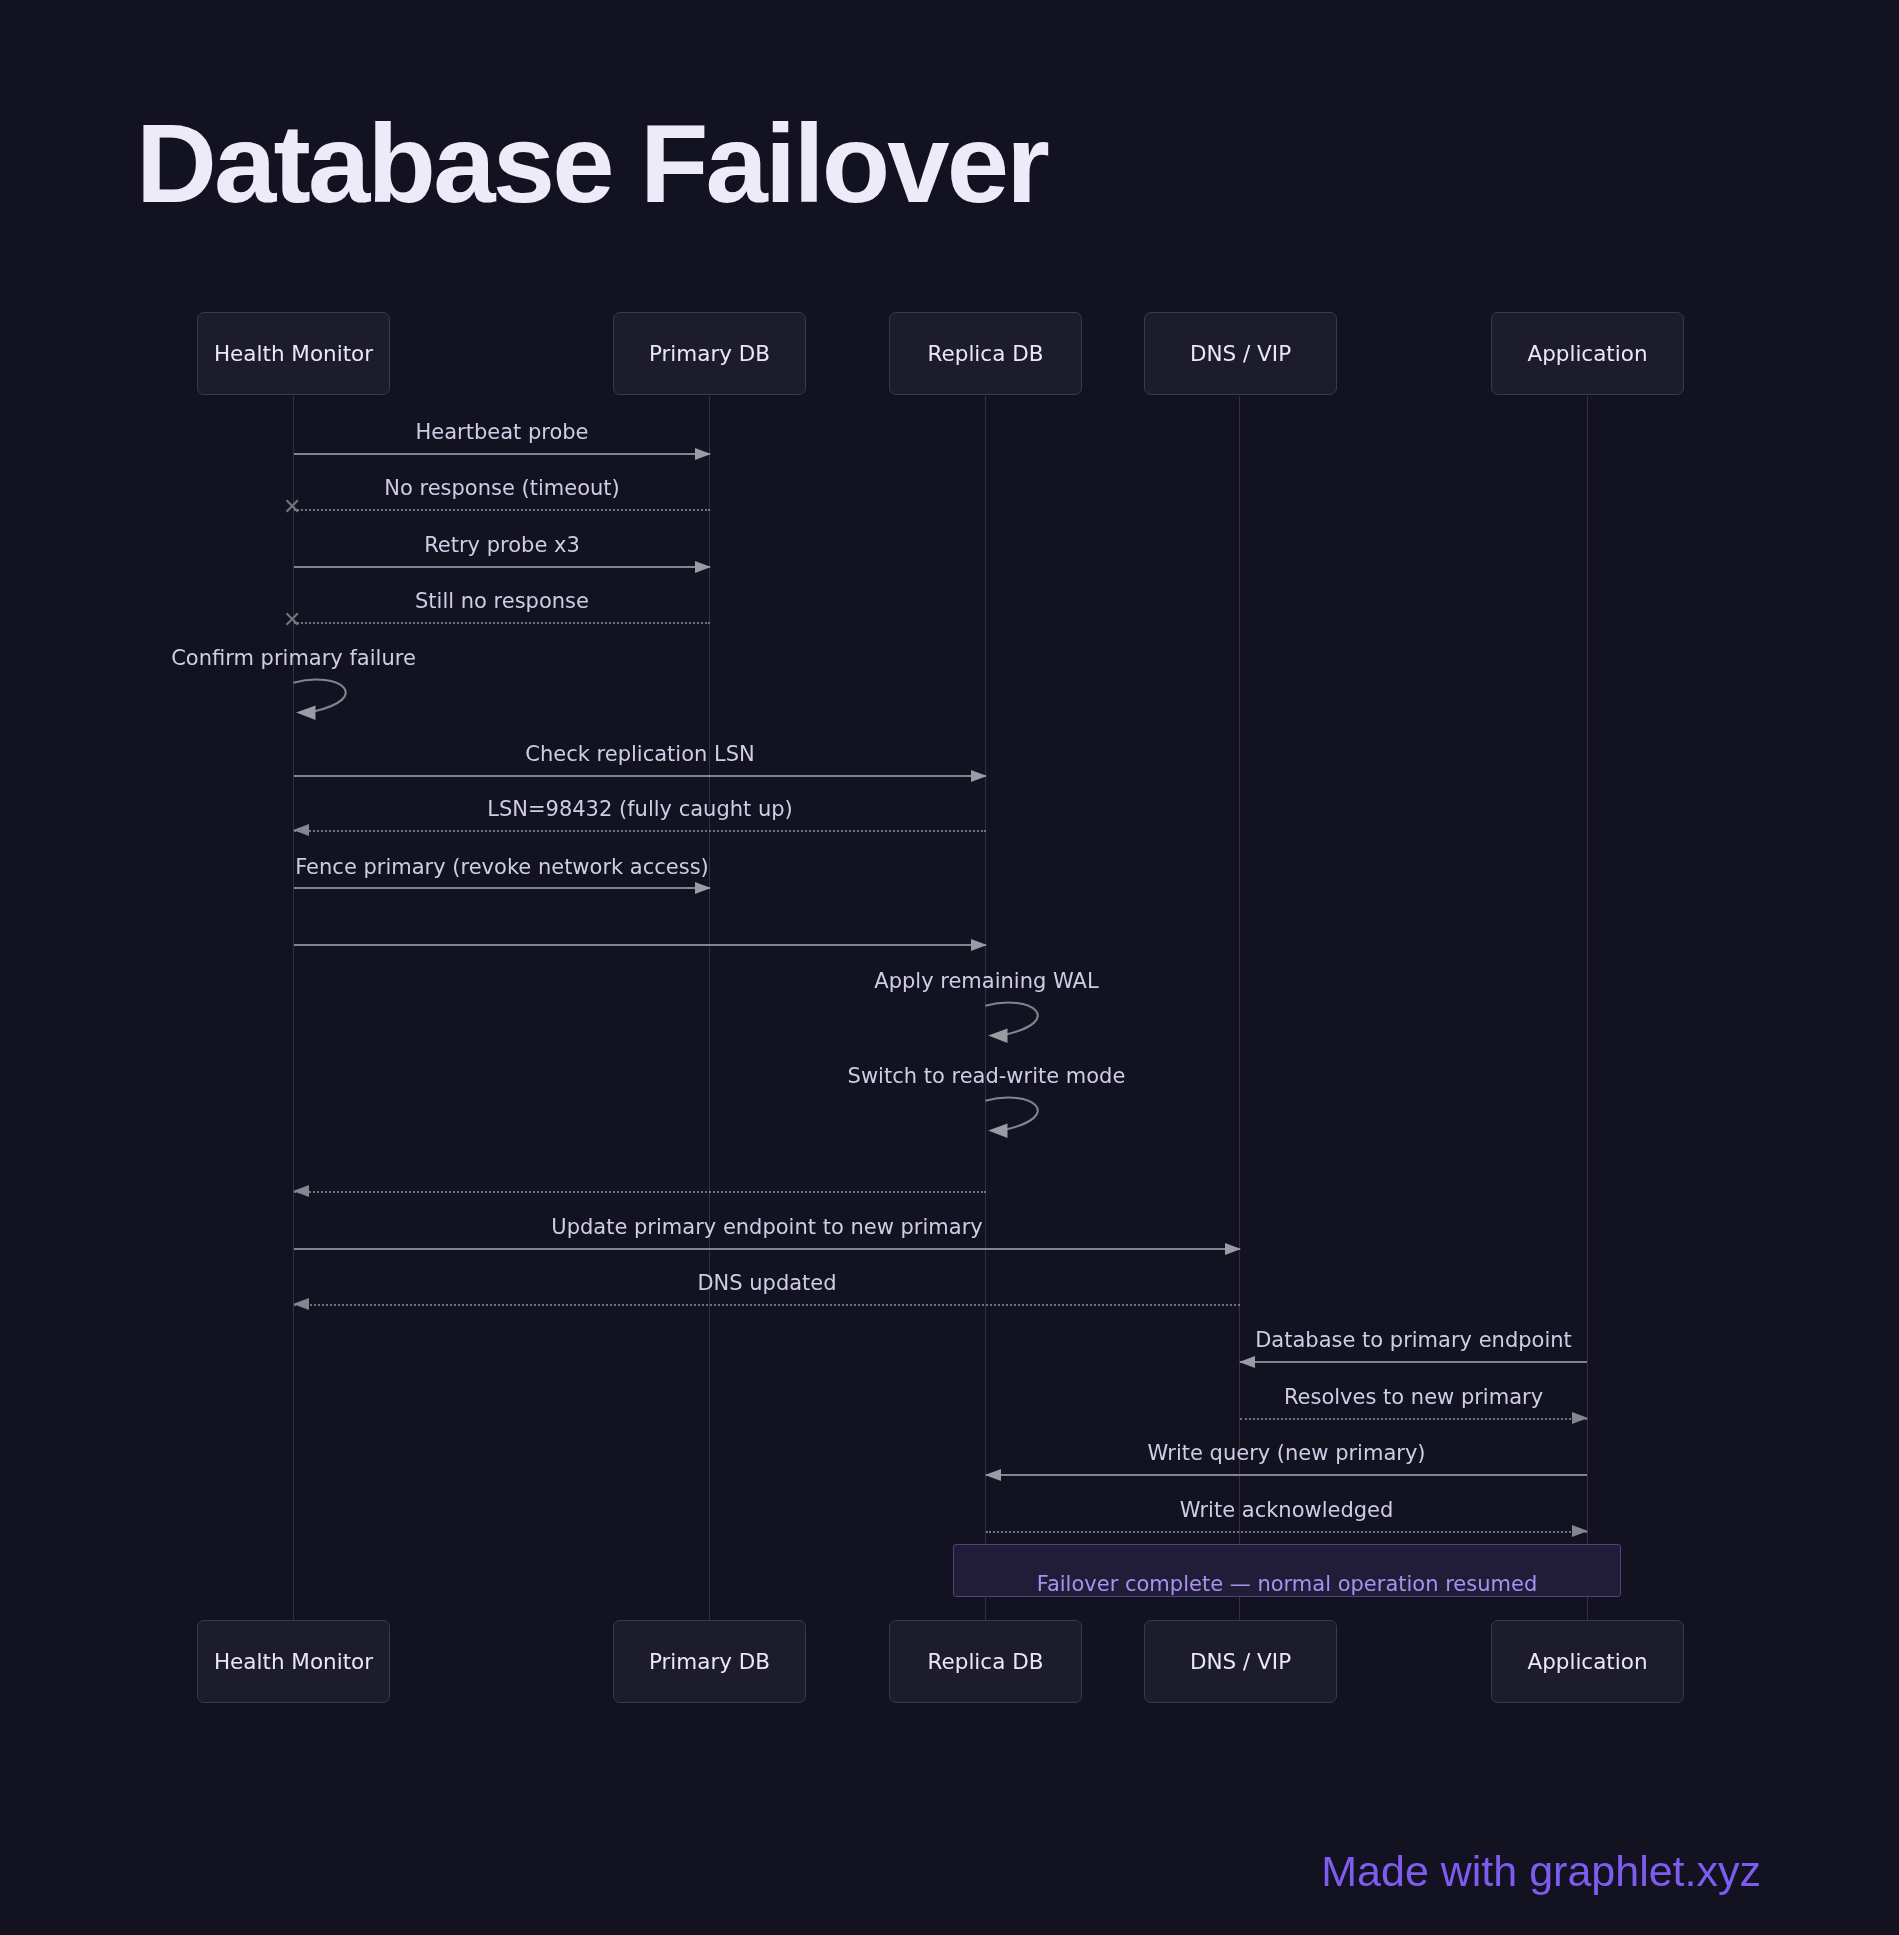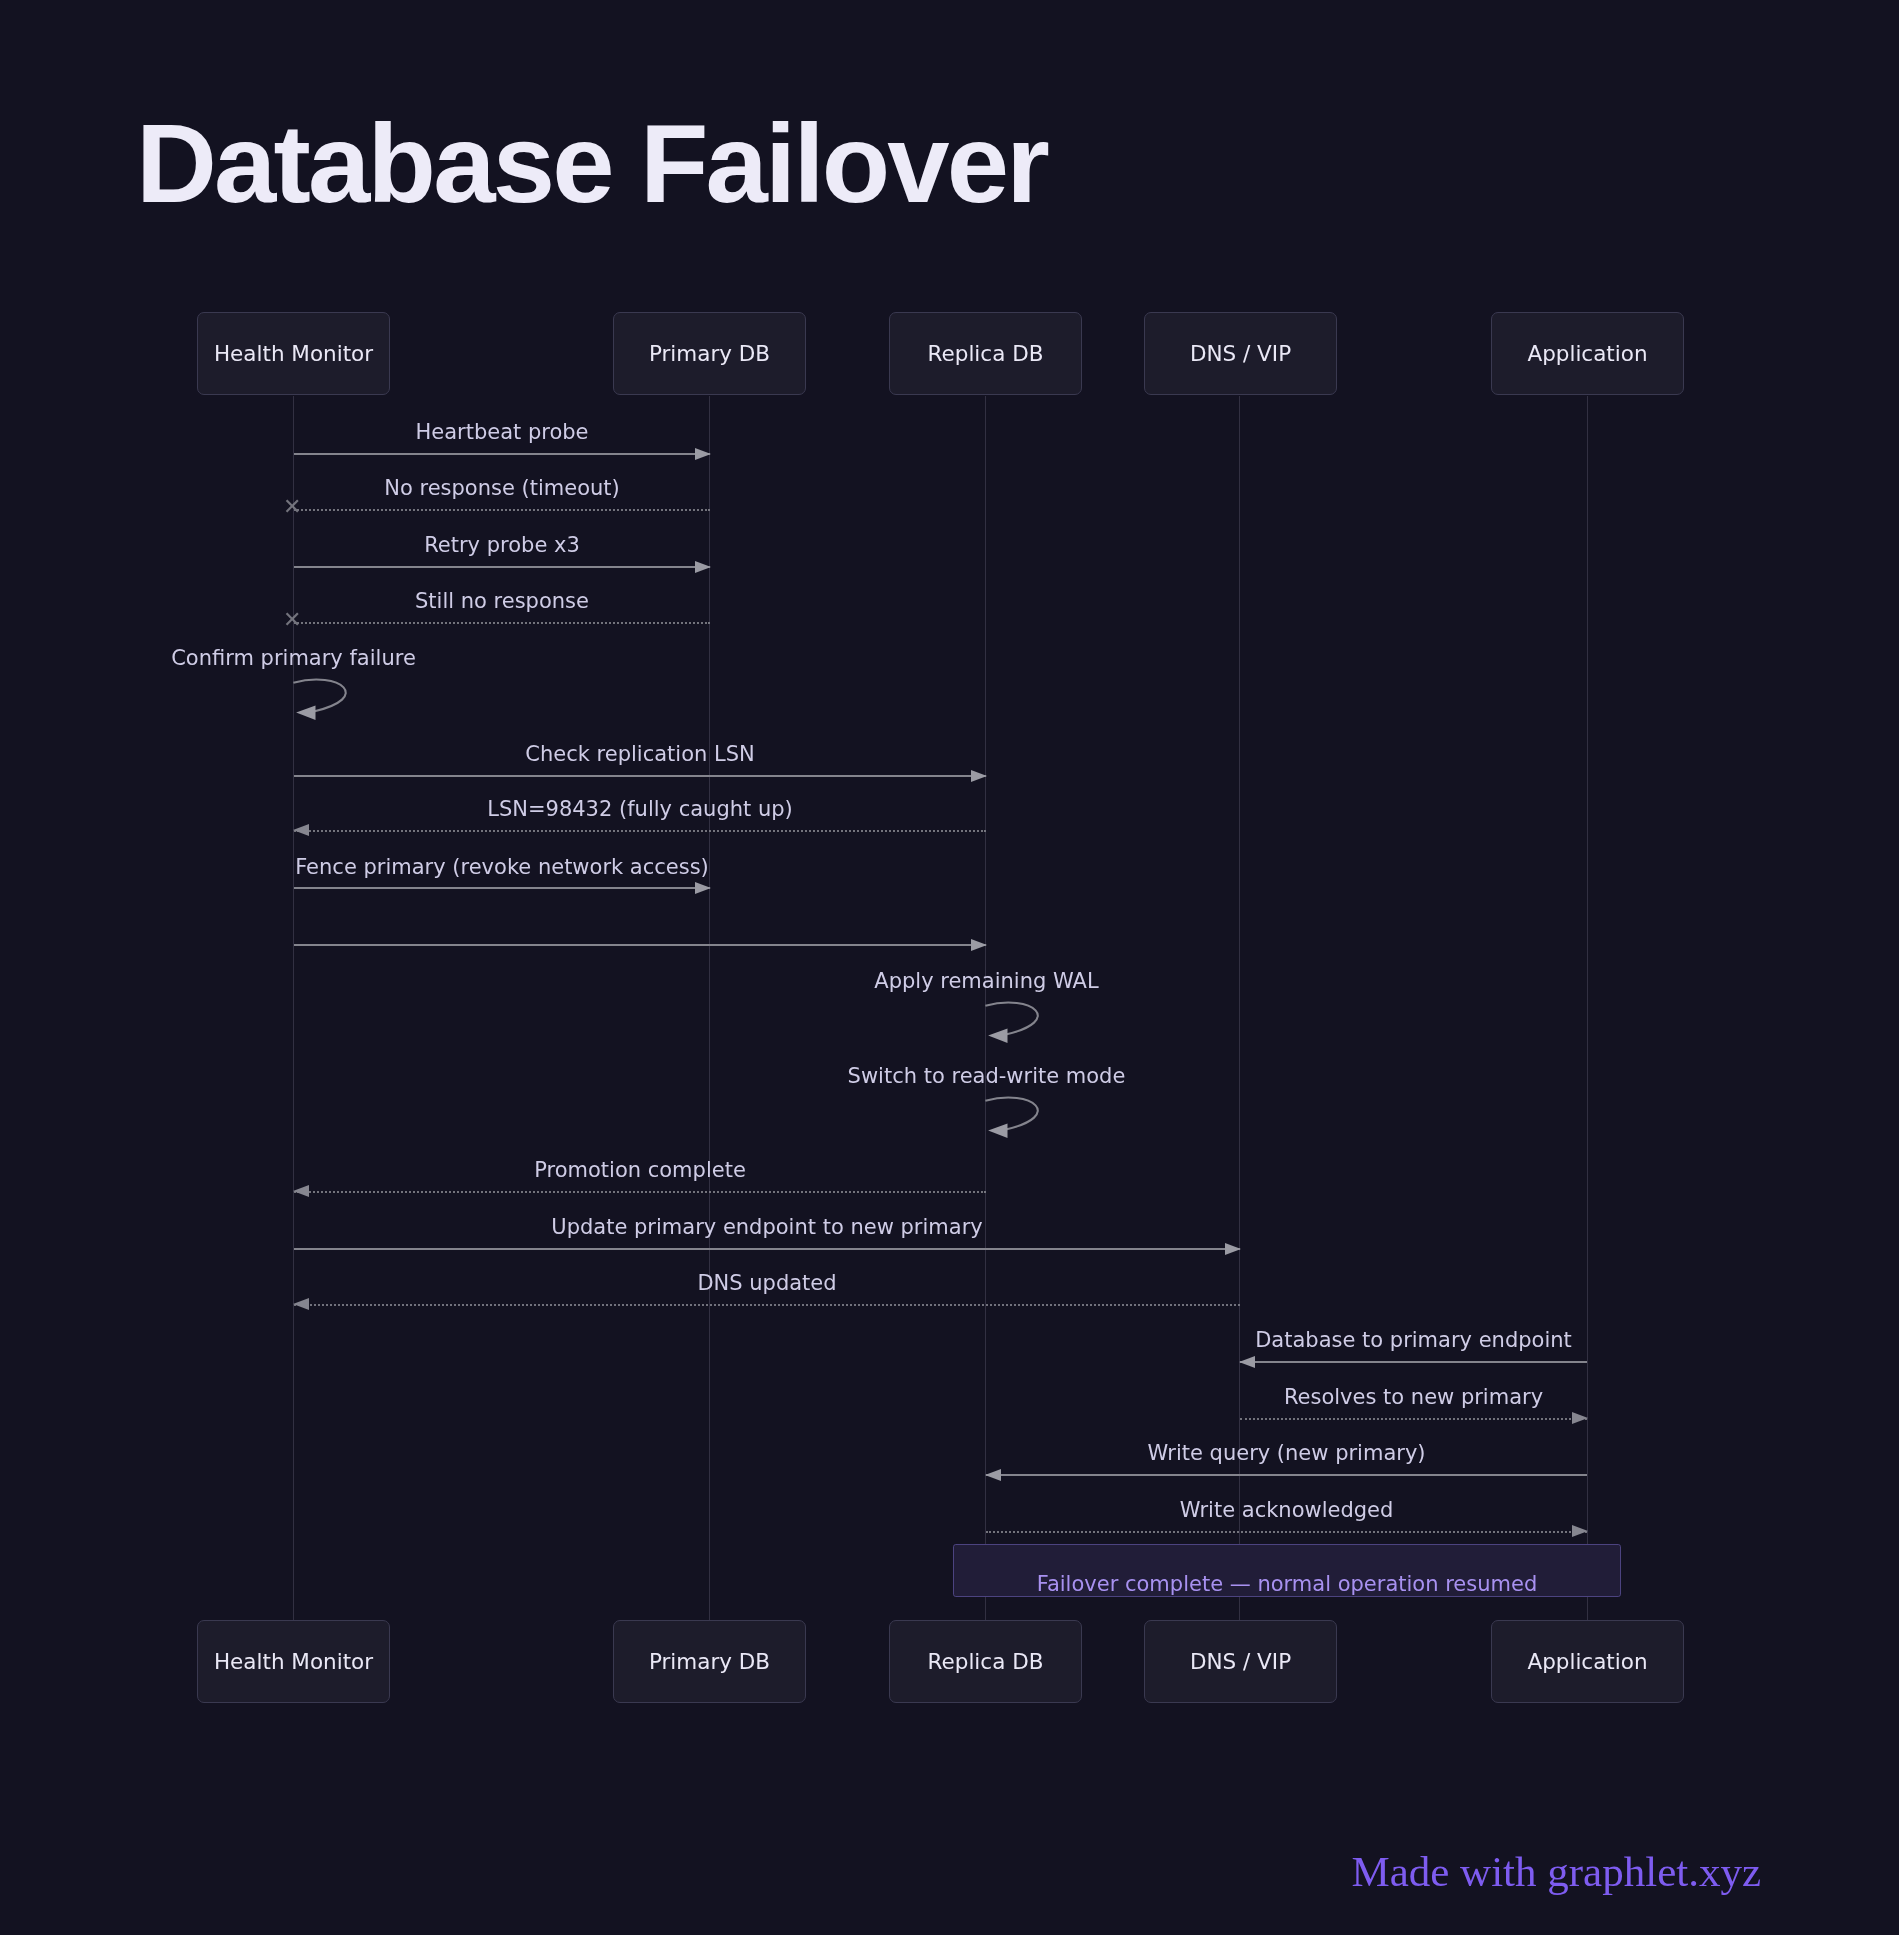--- a/index.html
+++ b/index.html
@@ -66,21 +66,21 @@
     position:absolute;left:953px;top:1544px;width:668px;height:53px;
     background:var(--note-bg);
     border:1.4px solid var(--note-border);
     border-radius:2.8px;
     display:flex;align-items:flex-end;justify-content:center;
     box-sizing:border-box;
   }
   .note span{color:var(--note-text);font-size:21px;white-space:nowrap;}
   .footer{
     position:absolute;top:1847px;right:139px;
-    font-family:Liberation Serif, serif;
+    font-family:Liberation Sans, sans-serif;
     font-size:43px;color:var(--accent);text-decoration:none;white-space:nowrap;
   }
 </style>
 </head>
 <body>
 
 <div class="canvas">
 
   <h1 class="title">Database Failover</h1>
 
@@ -156,21 +156,20 @@
     <path d="M 2 8 C 70 -10, 118 30, 30 50" fill="none" stroke="#84848d" stroke-width="3"></path>
     <polygon points="34,41 6,51 34,62" fill="#9b9ba4"></polygon>
   </svg>
 
   <div class="msg-label" style="left:778px;width:417px;top:1064px">Switch to read-write mode</div>
   <svg class="loop" style="left:984px;top:1095px" width="83" height="46" viewBox="0 0 120 66">
     <path d="M 2 8 C 70 -10, 118 30, 30 50" fill="none" stroke="#84848d" stroke-width="3"></path>
     <polygon points="34,41 6,51 34,62" fill="#9b9ba4"></polygon>
   </svg>
 
-  <div class="msg-label" style="left:294px;width:692px;top:1158px">Promotion complete</div>
   <div class="msg-line dashed" style="left:294px;width:692px;top:1191px">
       <i class="head left"></i>
     </div>
 
   <div class="msg-label" style="left:294px;width:946px;top:1215px">Update primary endpoint to new primary</div>
   <div class="msg-line" style="left:294px;width:946px;top:1248px">
       <i class="head right"></i>
     </div>
 
   <div class="msg-label" style="left:294px;width:946px;top:1271px">DNS updated</div>

